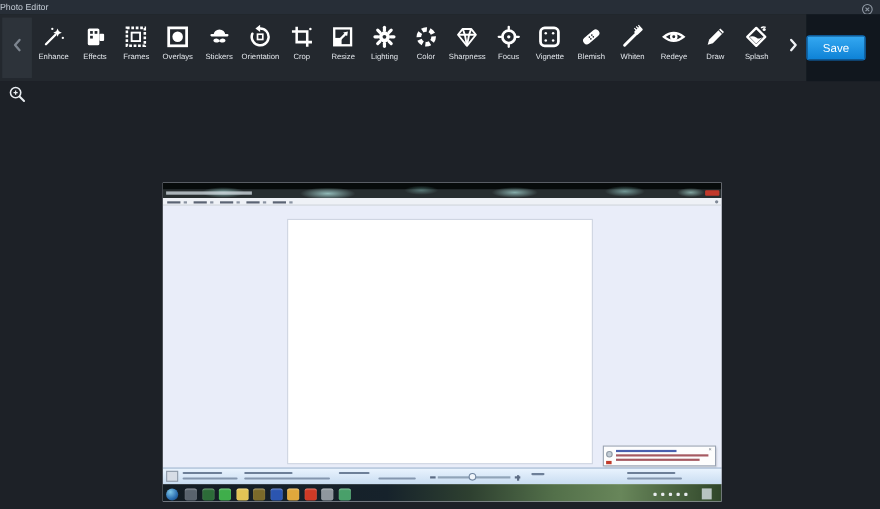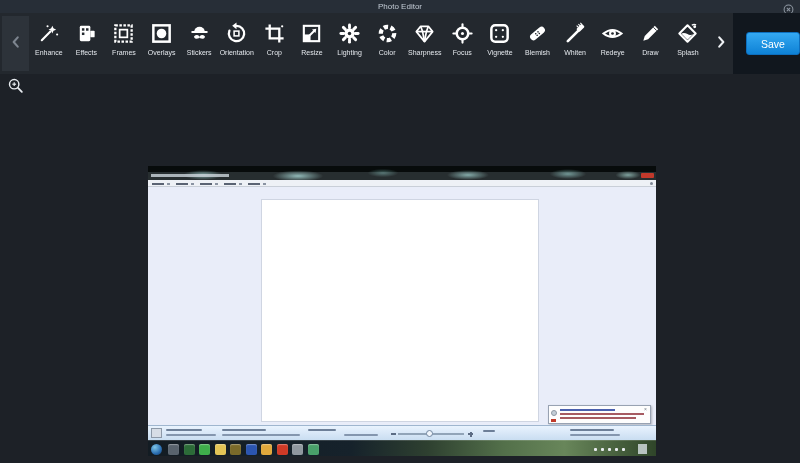--- a/index.html
+++ b/index.html
@@ -2,32 +2,32 @@
 <html><head>
 <meta charset="utf-8">
 <style>
   html,body{margin:0;padding:0;background:#1d2127;}
   *{box-sizing:border-box;}
   .app{position:relative;width:800px;height:463px;overflow:hidden;
        font-family:"Liberation Sans",sans-serif;background:#1d2127;}
 
   
   .titlebar{position:absolute;left:0;top:0;width:800px;height:13px;background:#272e37;}
-  .titlebar .title{display:block;text-align:center;font-size:8px;line-height:13px;color:#c3cbd5;}
+  .titlebar .title{display:block;font-size:8px;line-height:13px;color:#c3cbd5;}
   .titlebar .close{position:absolute;right:6px;top:1px;width:11px;height:11px;cursor:pointer;}
 
   
   .toolbar{position:absolute;left:0;top:13px;width:800px;height:61px;background:#23282e;display:flex;}
   .prev{width:27px;margin:3px 1px 3px 2px;background:#2d333a;display:flex;align-items:center;justify-content:center;cursor:pointer;}
   .tools{flex:0 0 678px;display:flex;}
   .tool{width:37.6px;display:flex;flex-direction:column;align-items:center;padding-top:9px;cursor:pointer;}
   .tool svg{width:23px;height:23px;display:block;}
   .tool .lbl{margin-top:4px;font-size:7px;color:#e3e7ec;white-space:nowrap;}
   .next{width:25px;display:flex;align-items:center;justify-content:center;cursor:pointer;}
-  .save-panel{flex:1;background:#11171e;display:flex;align-items:center;justify-content:flex-end;}
+  .save-panel{flex:1;background:#11171e;display:flex;align-items:center;justify-content:flex-start;}
   .save{width:54px;height:23px;border:1px solid #0d6fbe;border-radius:3px;
         background:linear-gradient(#34a8f1,#0e82d6);color:#fff;font-size:10.5px;
         font-family:"Liberation Sans",sans-serif;cursor:pointer;}
 
   
   .canvas{position:absolute;left:0;top:74px;width:800px;height:389px;background:#1d2127;}
   .zoomtool{position:absolute;left:7px;top:3px;width:18px;height:18px;cursor:pointer;}
 
   
   .photo{position:absolute;left:148px;top:92px;width:508px;height:290px;overflow:hidden;cursor:crosshair;background:#e9edf9;}

